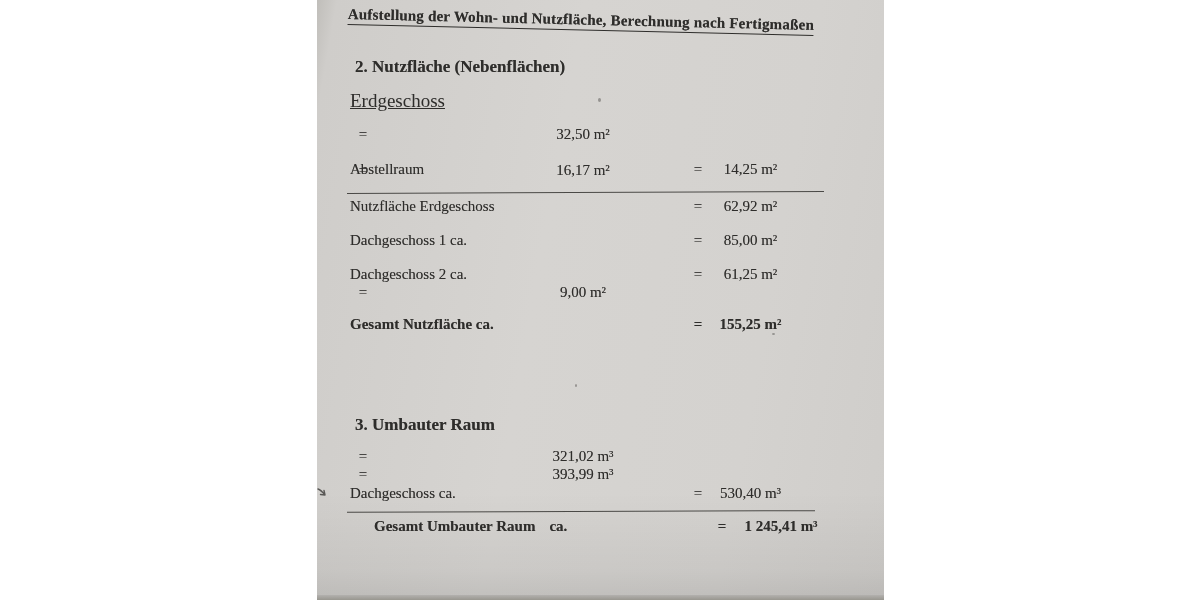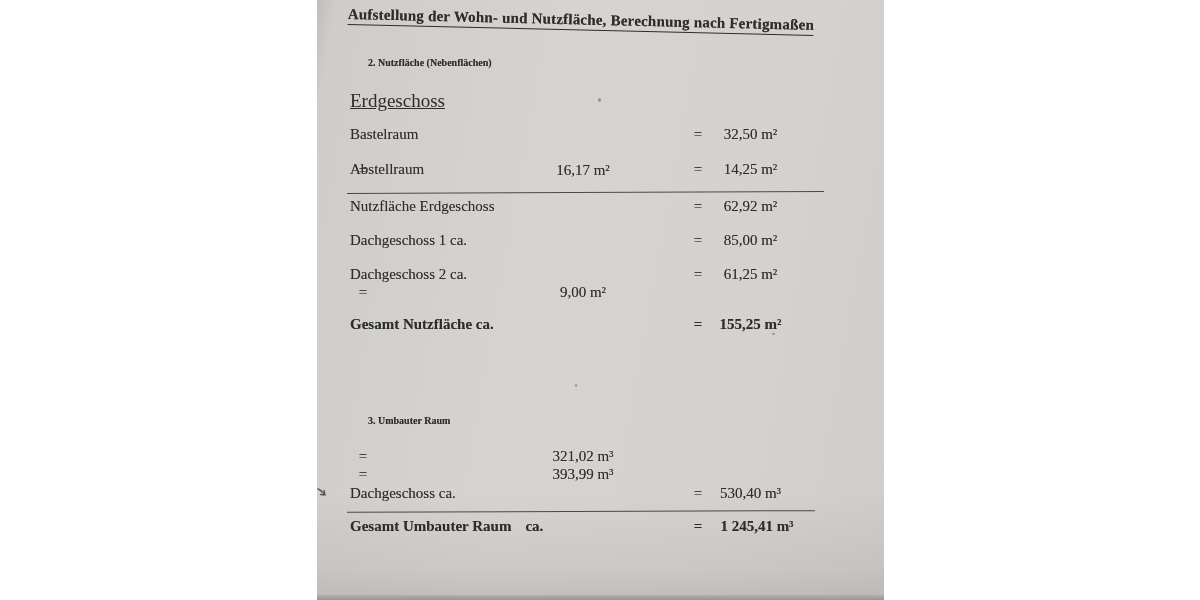--- a/index.html
+++ b/index.html
@@ -48,22 +48,22 @@
   .title {
     font-size: 15px;
     font-weight: bold;
     letter-spacing: 0.2px;
     border-bottom: 1.6px solid #2e2d2b;
     padding-bottom: 2px;
     text-shadow: 0 0 0.5px rgba(46,45,43,0.65);
   }
   .heading {
     position: absolute;
-    left: 51px;
-    font-size: 10px;
+    left: 38px;
+    font-size: 17px;
     font-weight: bold;
     white-space: nowrap;
     text-shadow: 0 0 0.4px rgba(46,45,43,0.5);
   }
   .subheading {
     position: absolute;
     left: 33px;
     font-size: 19px;
     text-decoration: underline;
     white-space: nowrap;
@@ -71,21 +71,21 @@
   .row {
     position: absolute;
     left: 33px;
     width: 440px;
     display: flex;
     align-items: baseline;
     font-size: 15px;
     line-height: 18px;
     text-shadow: 0 0 0.35px rgba(46,45,43,0.45);
   }
-  .row.wide { width: 453px; }
+  .row.wide { width: 453px; margin-left: 24px; }
   .row .lbl { width: 335px; white-space: nowrap; }
   .row .eq  { width: 26px; text-align: center; }
   .row .val { flex: 1; text-align: center; white-space: nowrap; }
   .row.bold { font-weight: bold; }
   .suffix { margin-left: 14px; }
   .rule {
     position: absolute;
     left: 30px;
     height: 0;
     border-top: 1.3px solid #4a4946;
@@ -114,21 +114,20 @@
   <div class="paper">
 
     <div class="title-wrap">
       <span class="title">Aufstellung der Wohn- und Nutzfläche, Berechnung nach Fertigmaßen</span>
     </div>
 
     <div class="heading" style="top:57px">2. Nutzfläche (Nebenflächen)</div>
     <div class="subheading" style="top:90px">Erdgeschoss</div>
 
     <div class="row" style="top:125px">
-      <span class="lbl">Bastelraum</span>
       <span class="eq">=</span>
       <span class="val">32,50 m²</span>
     </div>
     <div class="row" style="top:160px">
       <span class="lbl">Abstellraum</span>
       <span class="eq">=</span>
       <span class="val">14,25 m²</span>
     </div>
     <div class="row" style="top:161px">
       <span class="eq">=</span>

